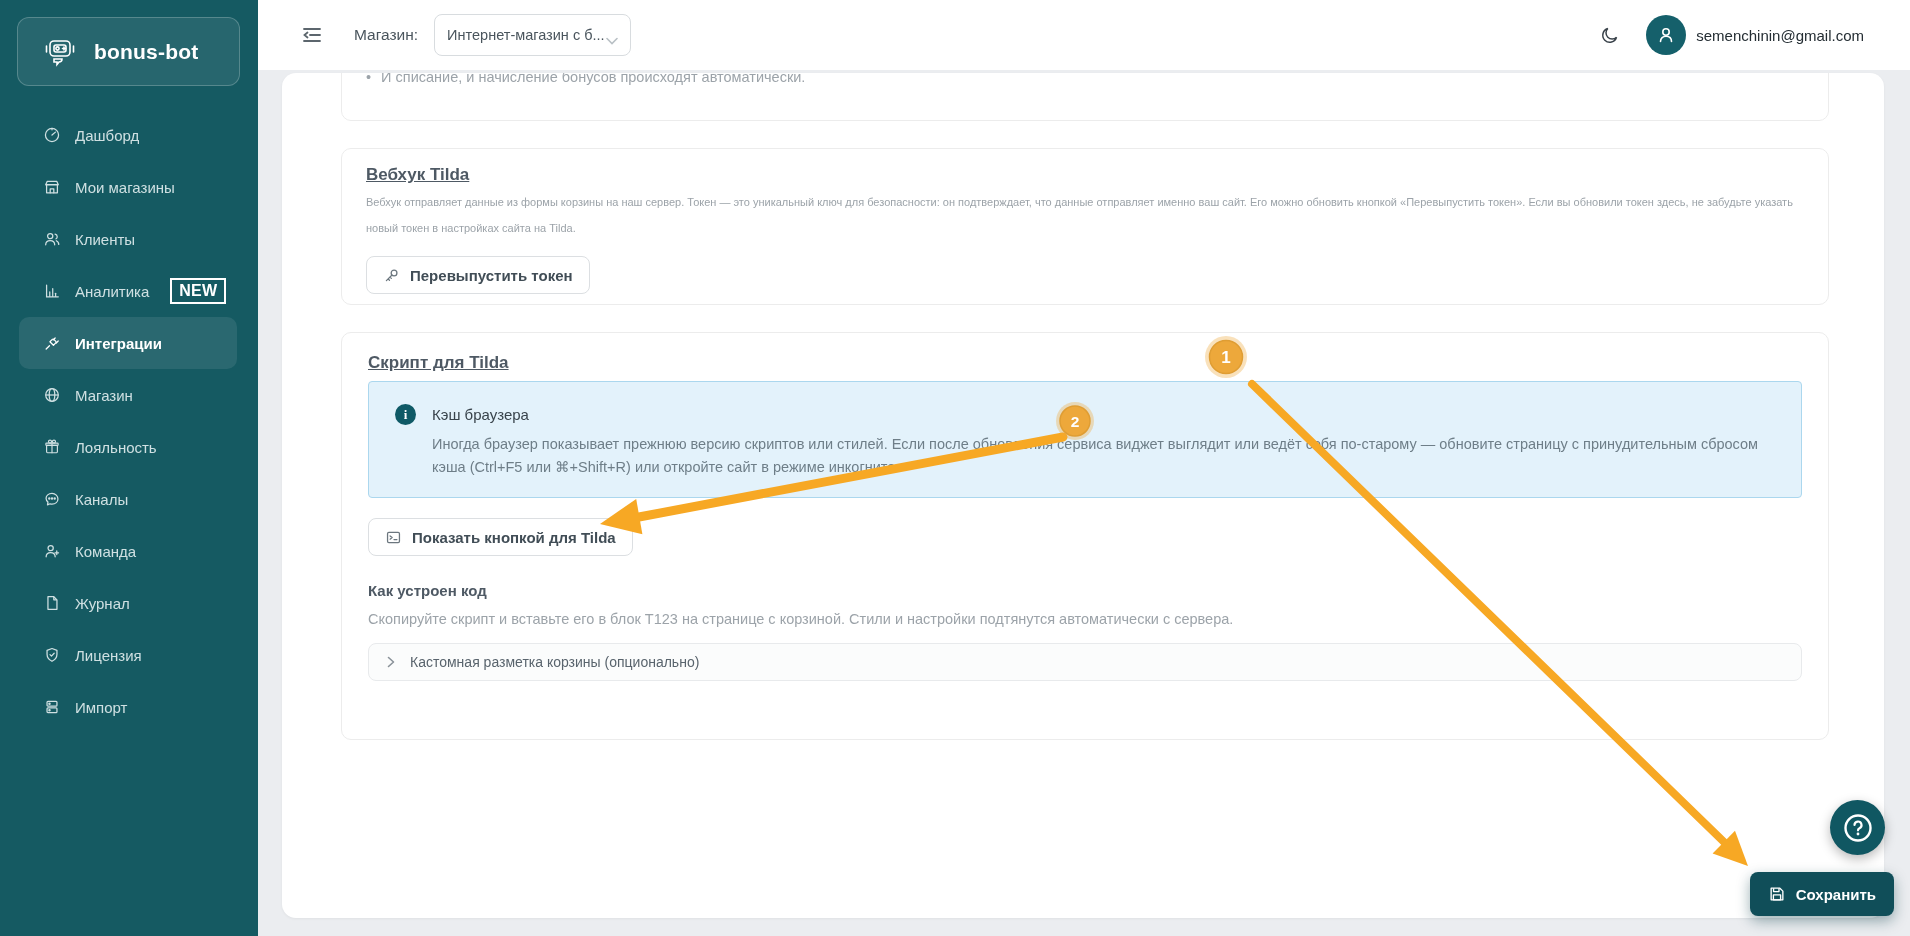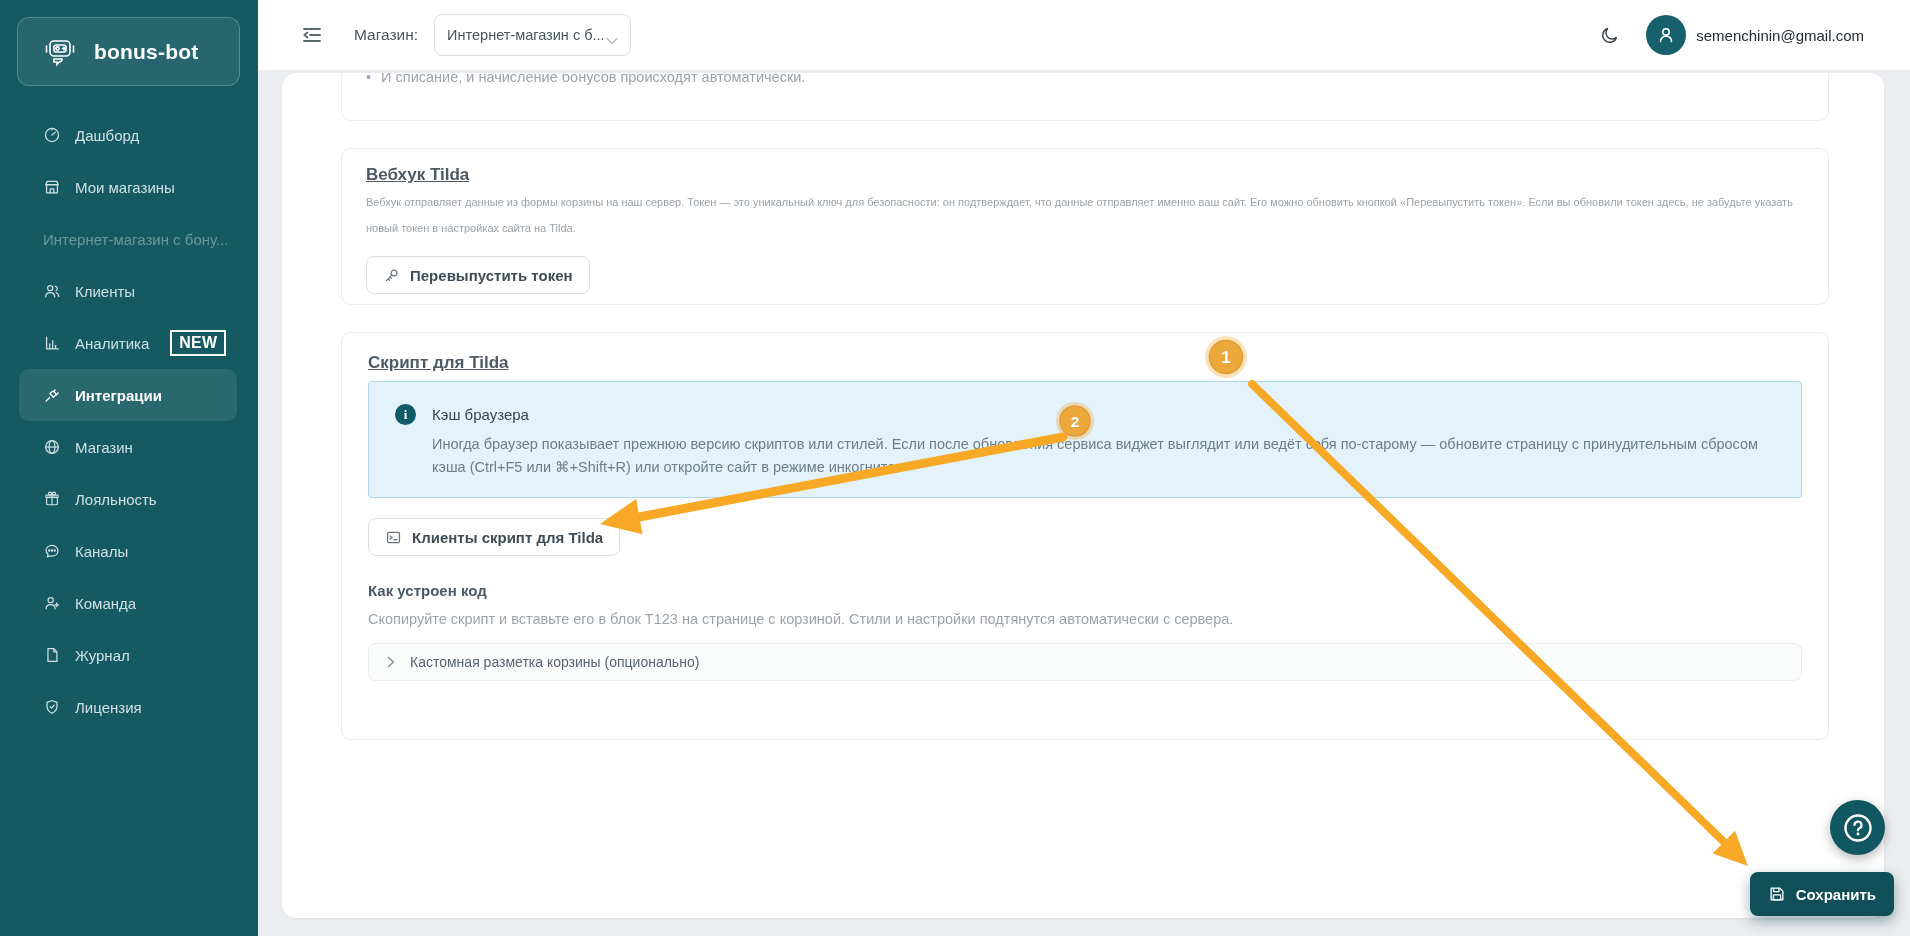--- a/index.html
+++ b/index.html
@@ -110,21 +110,20 @@
         <span class="nav-icon">
           <svg viewBox="0 0 20 20" fill="none" stroke="currentColor" stroke-width="1.4" stroke-linecap="round" stroke-linejoin="round">
               <path d="M4 8 V16.5 H16 V8"></path>
               <path d="M3 7.5 L4.6 3.8 H15.4 L17 7.5 H3 Z"></path>
               <path d="M8 16.5 V12 h4 v4.5"></path>
             </svg>
         </span>
         <span>Мои магазины</span>
       </div>
 
-      <div class="section-label">Интернет-магазин с бону...</div>
 
       <div class="nav-item">
         <span class="nav-icon">
           <svg viewBox="0 0 20 20" fill="none" stroke="currentColor" stroke-width="1.4" stroke-linecap="round">
               <circle cx="8" cy="6.8" r="2.9"></circle>
               <path d="M3 16.5 c0-3.1 2.2-4.8 5-4.8 s5 1.7 5 4.8"></path>
               <path d="M13.4 4.6 c1.5.3 2.4 1.4 2.4 2.8 0 1-.5 1.9-1.3 2.4 M14.8 11.9 c1.7.7 2.7 2.2 2.7 4.1"></path>
             </svg>
         </span>
         <span>Клиенты</span>
@@ -214,20 +213,31 @@
       <div class="nav-item">
         <span class="nav-icon">
           <svg viewBox="0 0 20 20" fill="none" stroke="currentColor" stroke-width="1.4" stroke-linejoin="round" stroke-linecap="round">
               <path d="M10 2.8 L15.5 4.8 V9.3 c0 3.6-2.2 6.1-5.5 7.7 C6.7 15.4 4.5 12.9 4.5 9.3 V4.8 Z"></path>
               <path d="M7.8 9.6 l1.6 1.6 3-3.2"></path>
             </svg>
         </span>
         <span>Лицензия</span>
       </div>
 
+      <div class="nav-item">
+        <span class="nav-icon">
+          <svg viewBox="0 0 20 20" fill="none" stroke="currentColor" stroke-width="1.4">
+              <rect x="4.5" y="3.8" width="11" height="5.2" rx="1"></rect>
+              <rect x="4.5" y="11" width="11" height="5.2" rx="1"></rect>
+              <circle cx="7.2" cy="6.4" r=".7" fill="currentColor"></circle>
+              <circle cx="7.2" cy="13.6" r=".7" fill="currentColor"></circle>
+            </svg>
+        </span>
+        <span>Импорт</span>
+      </div>
     </div>
   </div>
 
   <div class="topbar">
     <span class="collapse-btn">
       <svg viewBox="0 0 24 24" fill="none" stroke="currentColor" stroke-width="1.8" stroke-linecap="round">
           <path d="M4 6 h16"></path>
           <path d="M10 12 h10"></path>
           <path d="M4 18 h16"></path>
           <path d="M7.5 9.5 L4.5 12 l3 2.5"></path>
@@ -294,21 +304,21 @@
           </div>
 
           <button class="btn-outline show-script">
             <span class="b-icon">
               <svg viewBox="0 0 20 20" fill="none" stroke="currentColor" stroke-width="1.5" stroke-linecap="round" stroke-linejoin="round">
                   <rect x="3" y="4" width="14" height="12" rx="1.5"></rect>
                   <path d="M6 8.2 l2.4 1.9 L6 12"></path>
                   <path d="M10.6 12.4 H14"></path>
                 </svg>
             </span>
-            <span>Клиенты скрипт для Tilda</span>
+            <span>Показать кнопкой для Tilda</span>
           </button>
 
           <div class="how-title">Как устроен код</div>
           <div class="how-text">Скопируйте скрипт и вставьте его в блок T123 на странице с корзиной. Стили и настройки подтянутся автоматически с сервера.</div>
 
           <div class="accordion">
             <span class="acc-chev">
               <svg viewBox="0 0 9 12" fill="none" stroke="currentColor" stroke-width="1.6" stroke-linecap="round" stroke-linejoin="round">
                   <path d="M1.5 1.5 L6.5 6 L1.5 10.5"></path>
                 </svg>

